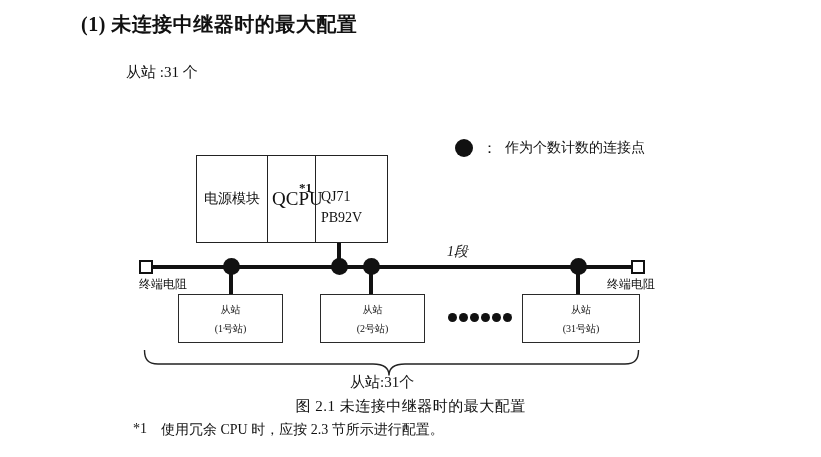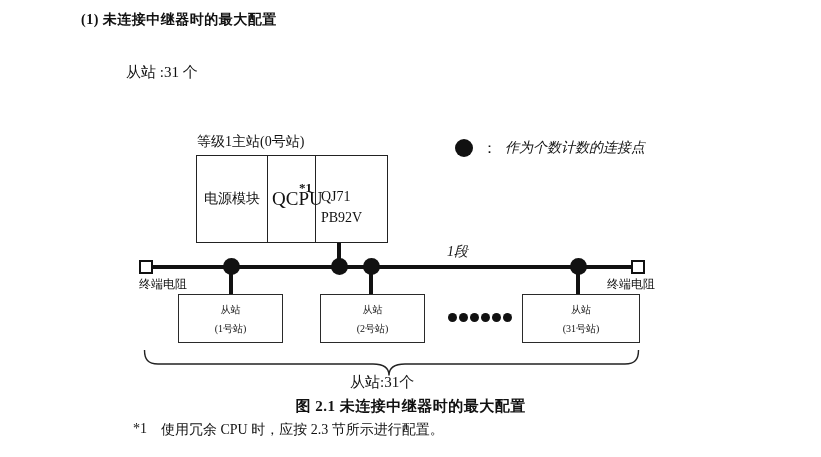--- a/index.html
+++ b/index.html
@@ -11,21 +11,21 @@
     background: #ffffff;
     font-family: "Liberation Serif", "DejaVu Serif", serif;
     color: #111111;
     overflow: hidden;
   }
   .abs { position: absolute; }
 
   
   .heading {
     left: 81px; top: 11px;
-    font-size: 14px;
+    font-size: 20px;
     font-weight: bold;
     letter-spacing: 0.5px;
     white-space: nowrap;
   }
   .spec-line {
     left: 126px;
     font-size: 15px;
     white-space: nowrap;
   }
   .spec-master { top: 39px; }
@@ -69,21 +69,21 @@
     left: 455px; top: 138px;
     display: flex; align-items: center;
     height: 20px;
   }
   .legend-dot {
     width: 18px; height: 18px; border-radius: 50%;
     background: #111111;
     margin-right: 9px;
   }
   .legend-sep { font-size: 15px; margin-right: 8px; }
-  .legend-text { font-size: 14px; white-space: nowrap; font-style: italic; }
+  .legend-text { font-size: 14px; white-space: nowrap; }
 
   
   .bus-line {
     left: 147px; top: 265px;
     width: 489px; height: 4px;
     background: #111111;
   }
   .vline { width: 4px; background: #111111; }
   .drop-master { left: 337px; top: 243px; height: 23px; }
   .drop-s1 { left: 229px; top: 266px; height: 28px; }
@@ -147,39 +147,38 @@
   .brace-svg { left: 143px; top: 349px; }
   .brace-label {
     left: 350px; top: 373px;
     font-size: 15px; white-space: nowrap;
   }
 
   
   .caption {
     left: 0; top: 397px; width: 821px;
     text-align: center;
-    font-size: 15px; font-weight: bold;
+    font-size: 15px; font-weight: normal;
     letter-spacing: 0.5px;
   }
   .footnote {
     left: 133px; top: 421px;
     display: flex;
     font-size: 14px; white-space: nowrap;
   }
   .footnote .marker { margin-right: 14px; }
 </style>
 </head>
 <body>
 
 <div class="page">
 
   <div class="abs heading">(1) 未连接中继器时的最大配置</div>
   <div class="abs spec-line spec-slave">从站 :31 个</div>
 
-  <div class="abs master-label">等级1主站(0号站)</div>
   <div class="abs master-box">
     <div class="m-cell m-power">
       <span>电源模块</span>
     </div>
     <div class="m-cell m-cpu">
       <span class="fnref">*1</span>
       <span class="cpu-name">QCPU</span>
     </div>
     <div class="m-cell m-net">
       <div class="net-lines">

